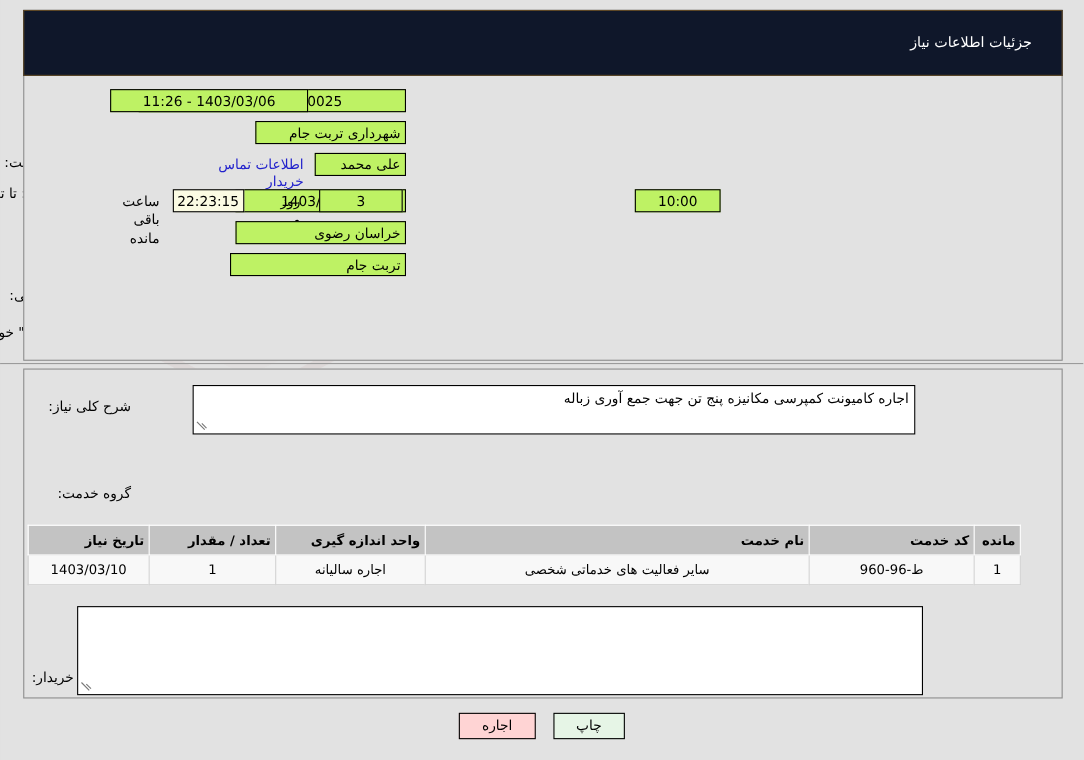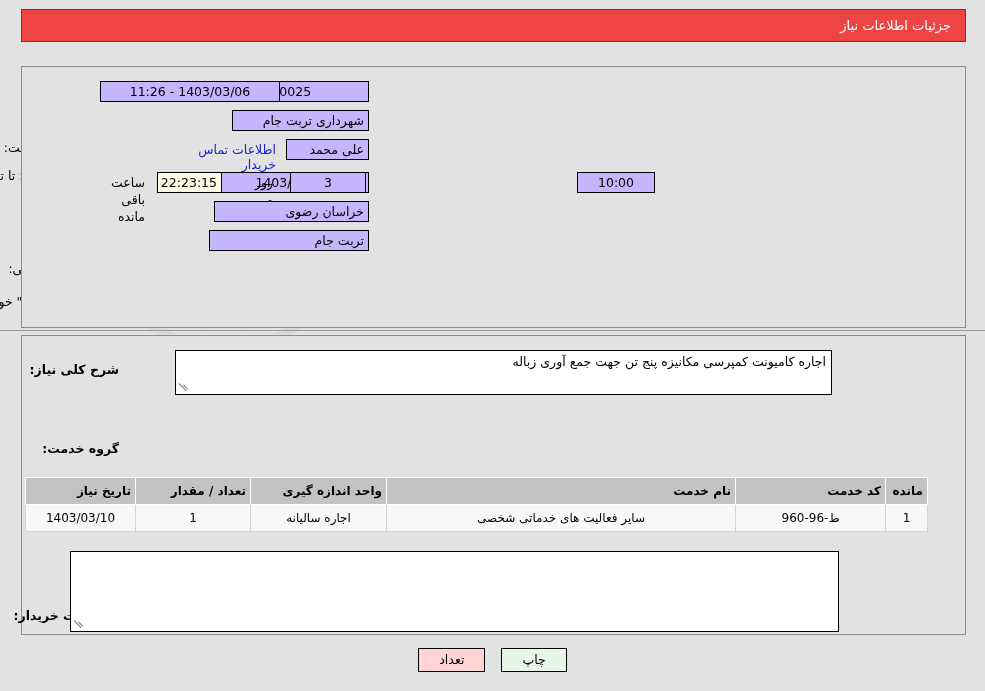--- a/index.html
+++ b/index.html
@@ -24,29 +24,29 @@
     width: 985px; height: 260px;
     pointer-events: none;
     z-index: 0;
     opacity: .55;
   }
 
   
   .header-bar {
     position: absolute;
     left: 21px; top: 9px;
-    width: 945px; height: 33px;
-    background: #ef4444;
+    width: 945px; height: 60px;
+    background: #0f172a;
     border: 1px solid #5d4726;
     color: #ffffff;
     font-size: 13px;
     display: flex;
     align-items: center;
     justify-content: flex-start;
-    padding-right: 14px;
+    padding-right: 27px;
     z-index: 3;
   }
 
   
   .panel {
     position: absolute;
     border: 1px solid #8d8d8d;
     background: #e2e2e2;
     z-index: 2;
   }
@@ -60,24 +60,24 @@
     align-items: center;
     direction: rtl;
     white-space: nowrap;
   }
   .lbl {
     font-size: 12.5px;
     color: #000;
     text-align: right;
     line-height: 1.35;
   }
-  .lbl.bold { font-weight: bold; }
+  .lbl.bold { font-weight: normal; }
 
   .txtbox {
-    background: #c4b5fd;
+    background: #bef264;
     border: 1px solid #000000;
     font-size: 12.5px;
     font-family: "DejaVu Sans", "Liberation Sans", sans-serif;
     color: #000;
     height: 21px;
     line-height: 19px;
     padding: 0 4px;
     text-align: center;
     direction: rtl;
     overflow: hidden;
@@ -346,17 +346,17 @@
     </tbody>
   </table>
 
   <span class="lbl bold" style="position:absolute; right:866px; top:608px; z-index:3;">توضیحات خریدار:</span>
   <div class="ta" style="position:absolute; right:146px; left:70px; top:551px; height:81px; z-index:3;">
     <span></span>
     <span class="grip"></span>
   </div>
 
   <div class="btnrow">
-    <button class="btn back">تعداد</button>
+    <button class="btn back">اجاره</button>
     <button class="btn print">چاپ</button>
   </div>
 
 </div>
 
 </body></html>

